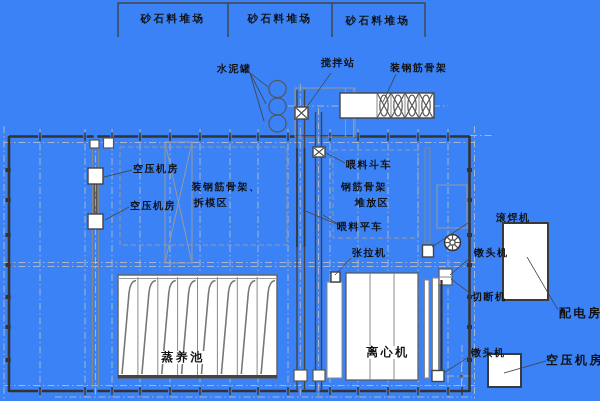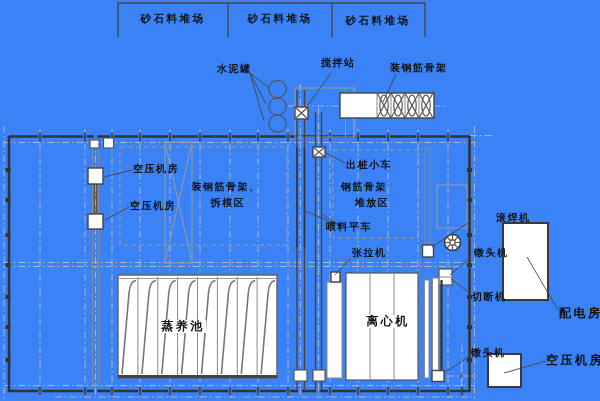--- a/index.html
+++ b/index.html
@@ -23,21 +23,21 @@
   .dz{stroke:#999;stroke-width:1;fill:none;stroke-dasharray:5 3;}
   .ld{stroke:#444;stroke-width:.9;fill:none;}
   .wf{fill:#fff;}
   .thick{stroke:#3a3a3a;stroke-width:2;fill:#fff;}
   .lid{stroke:#777;stroke-width:1.6;fill:none;}
   .lbl{
     position:absolute;font-size:10px;font-weight:700;line-height:1.1;
     color:var(--label);letter-spacing:1.5px;white-space:nowrap;
   }
   .lbl.c{transform:translateX(-50%);}
-  .lbl.bg{background:#ffffff;padding:0 1px;}
+  .lbl.bg{background:#ffffff;padding:0 1px;margin-top:31px;}
   .lbl.big{font-size:12px;letter-spacing:2.5px;}
   .yard{font-size:10.5px;letter-spacing:2.5px;}
 </style>
 </head>
 <body>
 
 <div id="stage">
 
   <svg width="600" height="401" viewBox="0 0 600 401">
 
@@ -250,26 +250,26 @@
   <div class="lbl c yard" style="left:378px;top:15px">砂石料堆场</div>
 
   <div class="lbl" style="left:217px;top:63px">水泥罐</div>
   <div class="lbl" style="left:321px;top:57px">搅拌站</div>
   <div class="lbl" style="left:390px;top:62px">装钢筋骨架</div>
 
   <div class="lbl" style="left:133px;top:163px">空压机房</div>
   <div class="lbl" style="left:130px;top:200px">空压机房</div>
 
   <div class="lbl c" style="left:226px;top:181px">装钢筋骨架、</div>
-  <div class="lbl c" style="left:228px;top:197px">拆模区</div>
-
-  <div class="lbl" style="left:346px;top:159px">出桩小车</div>
+  <div class="lbl c" style="left:211px;top:197px">拆模区</div>
+
+  <div class="lbl" style="left:346px;top:159px">喂料斗车</div>
   <div class="lbl c" style="left:364px;top:181px">钢筋骨架</div>
   <div class="lbl c" style="left:372px;top:197px">堆放区</div>
-  <div class="lbl" style="left:326px;top:221px">喂料平车</div>
+  <div class="lbl" style="left:337px;top:221px">喂料平车</div>
 
   <div class="lbl" style="left:352px;top:247px">张拉机</div>
   <div class="lbl" style="left:496px;top:212px">滚焊机</div>
   <div class="lbl" style="left:474px;top:247px">镦头机</div>
   <div class="lbl" style="left:472px;top:291px">切断机</div>
 
   <div class="lbl c bg big" style="left:183px;top:320px">蒸养池</div>
   <div class="lbl c bg big" style="left:388px;top:315px">离心机</div>
 
   <div class="lbl big" style="left:559px;top:307px">配电房</div>

